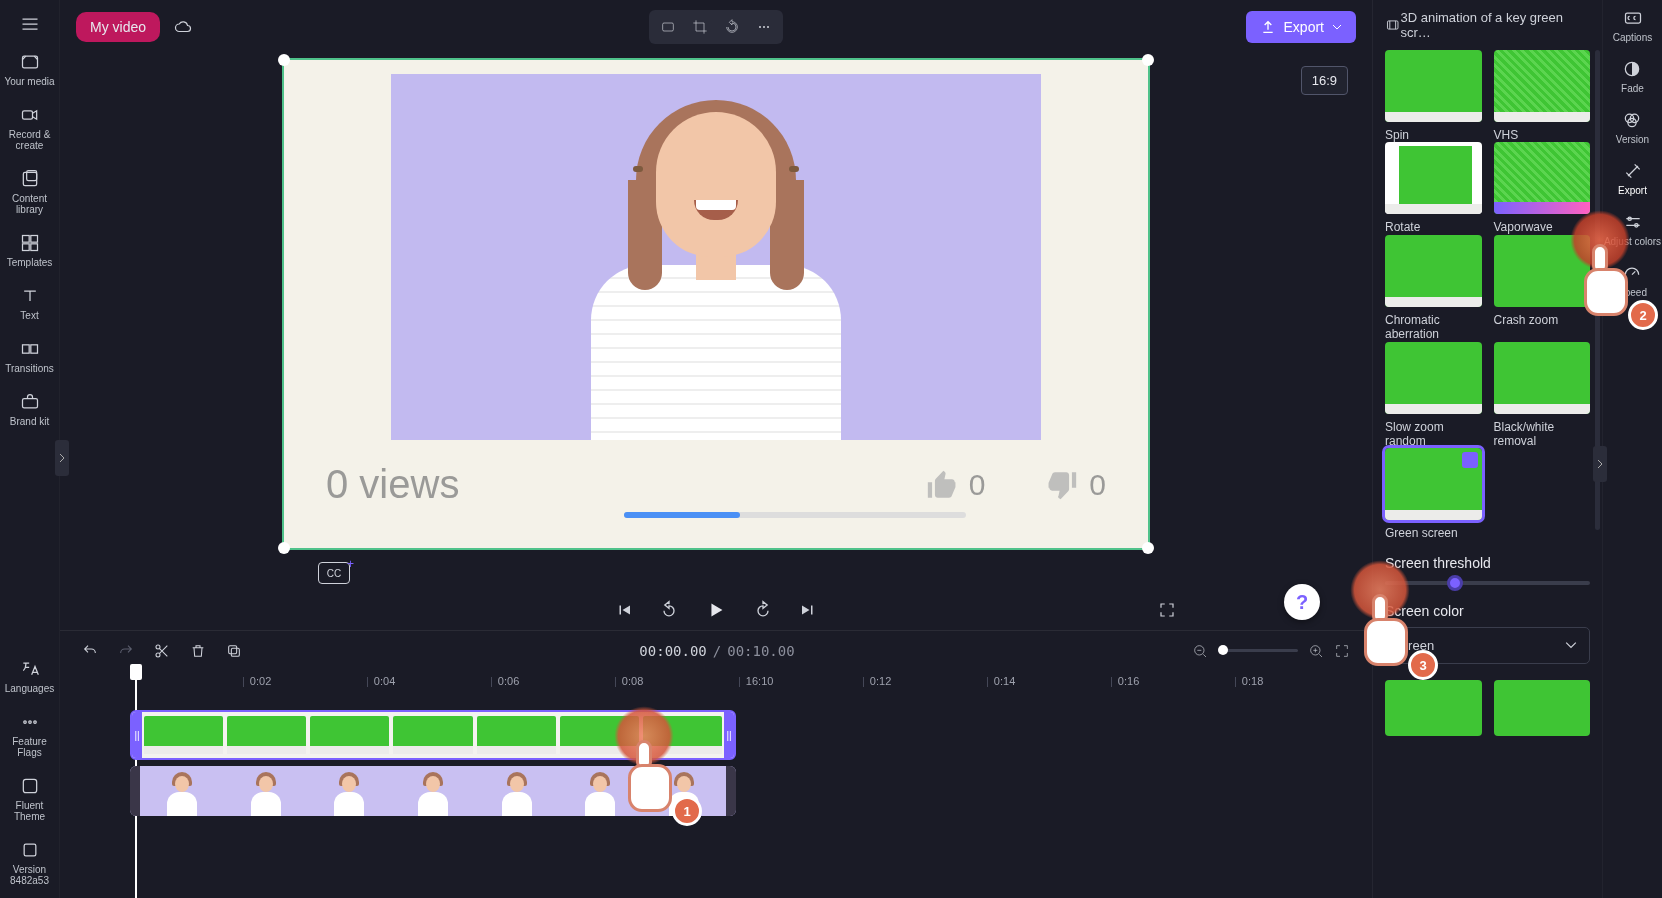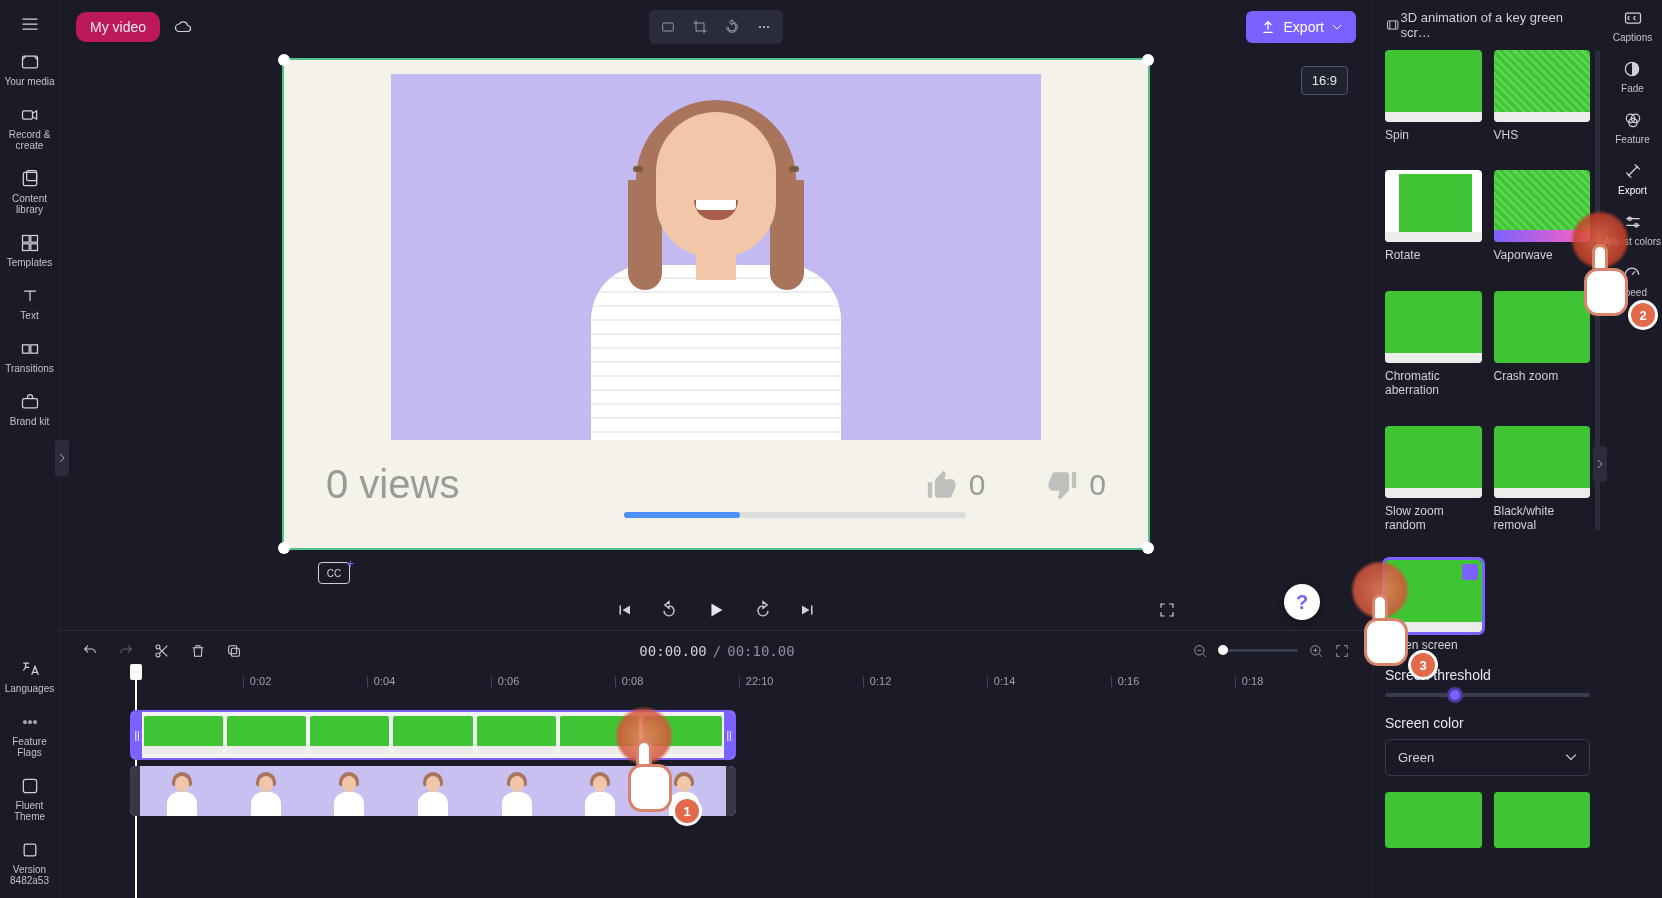--- a/index.html
+++ b/index.html
@@ -151,21 +151,21 @@
   .clip.video{width:606px;display:flex;background:#c2baf0;}
   .clip.video .frame{flex:1;position:relative;background:linear-gradient(#c9c0f2,#c9c0f2);}
   .clip.video .frame .mini{position:absolute;left:50%;bottom:0;transform:translateX(-50%);width:34px;height:44px;}
   .clip.video .grip{width:10px;background:#3a3648;}
   .mini .mh{position:absolute;top:4px;left:50%;transform:translateX(-50%);width:14px;height:16px;border-radius:50%;background:#f2c6a8;}
   .mini .mhair{position:absolute;top:0;left:50%;transform:translateX(-50%);width:20px;height:14px;border-radius:10px 10px 2px 2px;background:#a9745c;}
   .mini .mb{position:absolute;bottom:0;left:50%;transform:translateX(-50%);width:30px;height:24px;border-radius:12px 12px 0 0;background:#fff;}
   
   .right-panel{ width:230px; background:#1a1b26; border-left:1px solid rgba(255,255,255,.05); padding:10px 12px; overflow:auto; flex:none; position:relative;}
   .panel-title{display:flex;align-items:center;gap:0;font-size:13px;color:#cfd2da;margin-bottom:10px;}
-  .fx-grid{display:grid;grid-template-columns:1fr 1fr;gap:28px 12px;}
+  .fx-grid{display:grid;grid-template-columns:1fr 1fr;gap:0 12px;}
   .fx-item{display:flex;flex-direction:column;gap:6px;cursor:pointer;}
   .fx-thumb{width:100%;height:72px;border-radius:4px;background:#3fc534;position:relative;overflow:hidden;}
   .fx-thumb.bar::after{content:"";position:absolute;bottom:0;left:0;width:100%;height:10px;background:#ececea;}
   .fx-thumb.noise{background:repeating-linear-gradient(45deg,#3fc534 0 3px,#5bd54f 3px 6px);}
   .fx-thumb.rotate{background:#fff;}
   .fx-thumb.rotate::before{content:"";position:absolute;left:14px;top:4px;width:76%;height:82%;background:#3fc534;}
   .fx-thumb.vapor::after{content:"";position:absolute;bottom:0;left:0;width:100%;height:12px;background:linear-gradient(90deg,#7b61ff,#ff61c0);}
   .fx-thumb.sel{outline:3px solid #7b61ff;}
   .fx-thumb .pin{position:absolute;right:4px;top:4px;width:16px;height:16px;border-radius:3px;background:#7b61ff;}
   .fx-label{font-size:12px;color:#cfd2da;line-height:1.2;}
@@ -449,21 +449,21 @@
 
     <div style="position:relative;">
       <div class="playhead-wrap">
           <div class="playhead"></div>
         </div>
       <div class="ruler">
         <span class="tick" style="left:112px">0:02</span>
         <span class="tick" style="left:236px">0:04</span>
         <span class="tick" style="left:360px">0:06</span>
         <span class="tick" style="left:484px">0:08</span>
-        <span class="tick" style="left:608px">22:10</span>
+        <span class="tick" style="left:608px">16:10</span>
         <span class="tick" style="left:732px">0:12</span>
         <span class="tick" style="left:856px">0:14</span>
         <span class="tick" style="left:980px">0:16</span>
         <span class="tick" style="left:1104px">0:18</span>
       </div>
     </div>
 
     <div class="tracks">
       <div class="clip green">
         <div class="grip">||</div>
@@ -616,21 +616,21 @@
           <path d="M12 4a8 8 0 010 16" fill="#cfd2da" stroke="none"></path>
         </svg>
       <span>Fade</span>
     </div>
     <div class="fr-item">
       <svg class="fr-icon" viewBox="0 0 24 24" stroke-width="1.5">
           <circle cx="9" cy="10" r="5"></circle>
           <circle cx="15" cy="10" r="5"></circle>
           <circle cx="12" cy="15" r="5"></circle>
         </svg>
-      <span>Feature</span>
+      <span>Version</span>
     </div>
     <div class="fr-item active">
       <svg class="fr-icon" viewBox="0 0 24 24" stroke="#fff" stroke-width="1.5">
           <path d="M6 18L18 6M14 4l6 6M4 14l6 6"></path>
         </svg>
       <span>Export</span>
     </div>
     <div class="fr-item">
       <svg class="fr-icon" viewBox="0 0 24 24" stroke-width="1.5">
           <path d="M4 8h16M4 16h16"></path>

